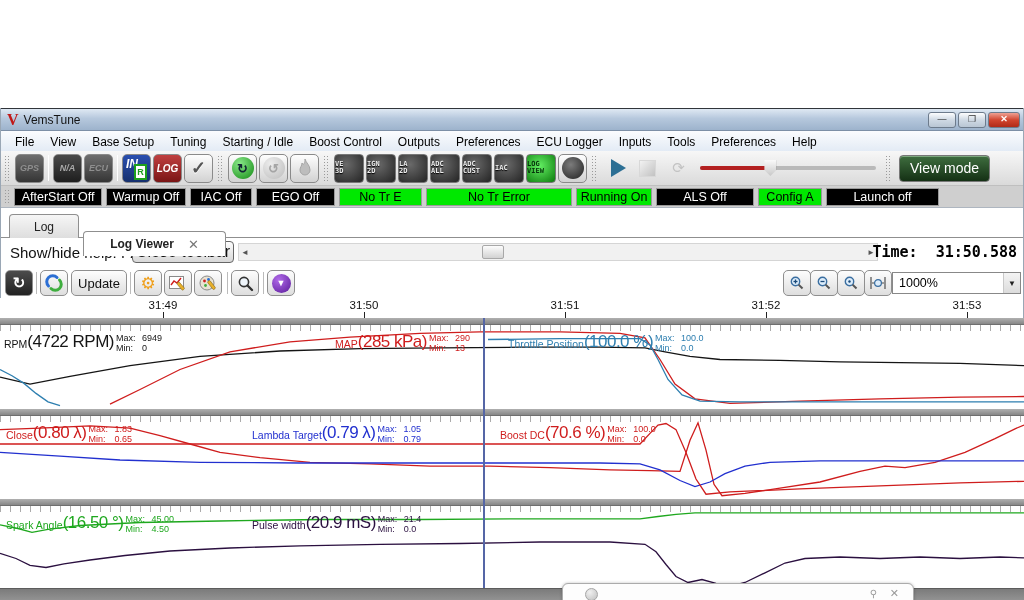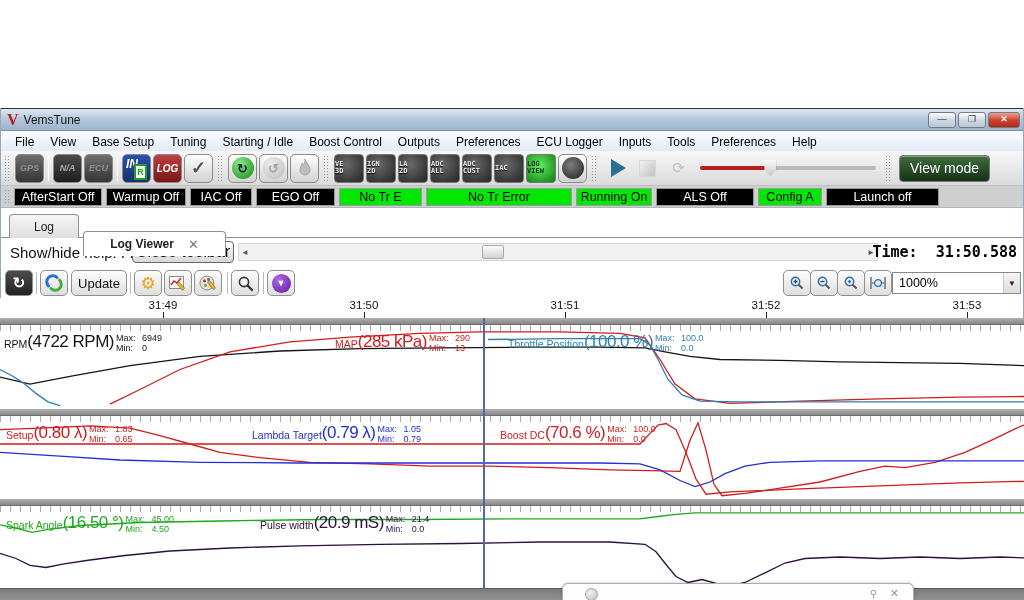--- a/index.html
+++ b/index.html
@@ -414,21 +414,21 @@
       </div>
       <div class="panel" style="top: 91px; height: 90px;">
         <div class="ruler"></div>
         <div class="ruler-ticks"></div>
         <svg width="1024" height="90">
           <polyline points="0,20.6 40,19.1 90,16.8 130,19.1 160,26.7 190,35.0 220,43.4 260,48.7 310,53.3 370,54.8 430,57.1 490,57.1 550,58.6 610,60.9 650,61.6 680,62.4 690,31.2 698,13.8 706,41.1 714,75.3 722,86.7 745,84.4 780,79.1 820,73.0 860,62.4 885,57.1 905,58.6 935,53.3 965,43.4 995,29.7 1015,19.8 1024,16.0" fill="none" stroke="#cf1d1d" stroke-width="1.3"></polyline>
           <polyline points="0,43.4 60,47.2 120,51.0 200,53.3 300,54.0 400,54.0 500,54.0 600,54.0 640,54.8 660,60.9 680,71.5 695,77.6 710,73.0 725,64.7 745,57.1 770,53.3 820,51.8 900,51.8 1024,51.8" fill="none" stroke="#2230cf" stroke-width="1.3"></polyline>
           <polyline points="0,35.0 200,35.0 400,35.0 560,35.0 620,35.0 640,35.0 650,24.4 658,16.0 666,14.5 676,20.6 686,43.4 696,70.0 706,85.2 730,82.9 800,79.9 880,76.8 960,73.8 1024,72.3" fill="none" stroke="#cf1d1d" stroke-width="1.3"></polyline>
         </svg>
         <div class="hdr" style="left: 6px; top: 14px; color: rgb(207, 29, 29);">
-          <span class="sname">Setup</span>
+          <span class="sname">Close</span>
           <span class="sval">(0.80 λ)</span>
           <span class="mm">
             <span>Max:</span>
             <span>1.83</span>
             <span>Min:</span>
             <span>0.65</span>
           </span>
         </div>
         <div class="hdr" style="left: 252px; top: 14px; color: rgb(34, 48, 207);">
           <span class="sname">Lambda Target</span>
@@ -461,21 +461,21 @@
         <div class="hdr" style="left: 6px; top: 14px; color: rgb(31, 168, 31);">
           <span class="sname">Spark Angle</span>
           <span class="sval">(16.50 °)</span>
           <span class="mm">
             <span>Max:</span>
             <span>45.00</span>
             <span>Min:</span>
             <span>4.50</span>
           </span>
         </div>
-        <div class="hdr" style="left: 252px; top: 14px; color: rgb(43, 16, 64); margin-left: 8px;">
+        <div class="hdr" style="left: 252px; top: 14px; color: rgb(43, 16, 64);">
           <span class="sname">Pulse width</span>
           <span class="sval">(20.9 mS)</span>
           <span class="mm">
             <span>Max:</span>
             <span>21.4</span>
             <span>Min:</span>
             <span>0.0</span>
           </span>
         </div>
       </div>

